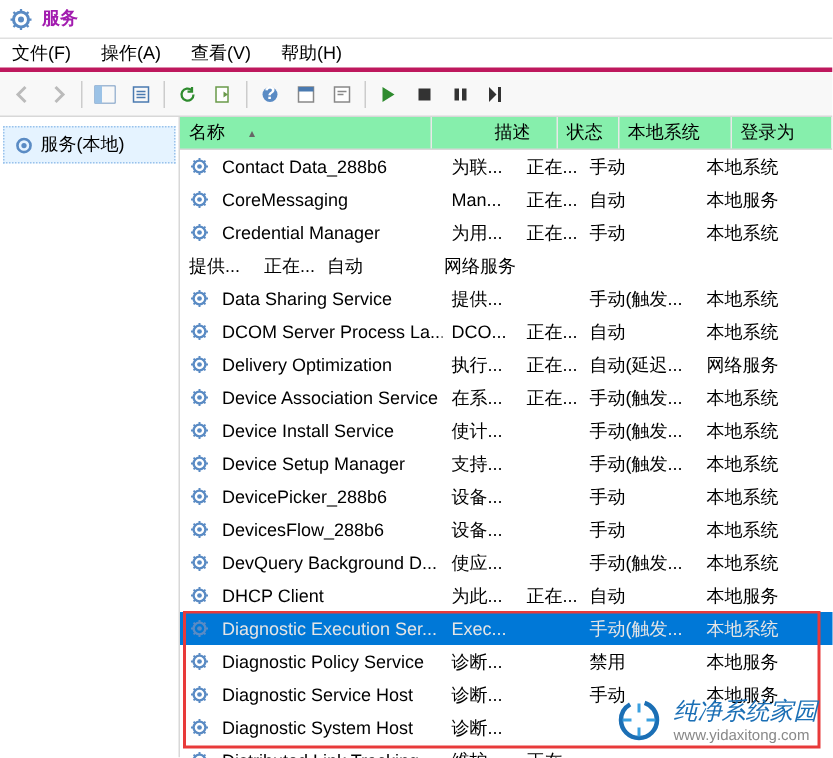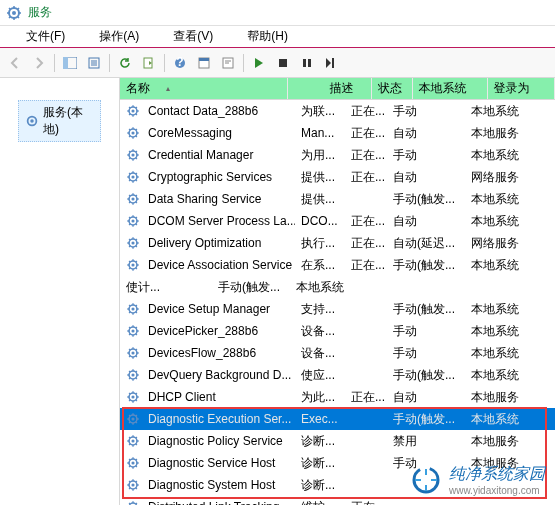--- a/index.html
+++ b/index.html
@@ -1,28 +1,28 @@
 <!DOCTYPE html>
 <html><head>
 <meta charset="utf-8">
 <style>
 * { margin: 0; padding: 0; box-sizing: border-box; font-family: "Microsoft YaHei", "Segoe UI", sans-serif; font-size: 12px; }
 body { width: 555px; height: 505px; background: #fff; overflow: hidden; position: relative; }
 .title-bar { height: 26px; background: #fff; display: flex; align-items: center; padding: 0 6px; border-bottom: 1px solid #e0e0e0; }
 .title-bar .app-icon { width: 16px; height: 16px; margin-right: 6px; display: inline-flex; align-items: center; justify-content: center; }
-.title-text { color: #15803d; }
-.menu-bar { height: 22px; display: flex; align-items: center; padding: 0 18px; gap: 18px; border-bottom: 1px solid #be185d; }
+.title-text { color: #a21caf; font-weight: bold; }
+.menu-bar { height: 22px; display: flex; align-items: center; padding: 0 0; gap: 4px; border-bottom: 3px solid #be185d; }
 .menu-item { padding: 2px 8px; color: #000; cursor: default; }
 .toolbar { height: 30px; display: flex; align-items: center; padding: 0 4px; gap: 2px; border-bottom: 1px solid #d8d8d8; background: #f8f8f8; }
 .tb-btn { width: 22px; height: 22px; display: inline-flex; align-items: center; justify-content: center; border: 1px solid transparent; cursor: pointer; color: #555; }
 .tb-btn.disabled { color: #bbb; cursor: default; }
 .tb-sep { width: 1px; height: 18px; background: #ccc; margin: 0 2px; }
 .body-area { display: flex; height: calc(100% - 78px); }
 .left-pane { width: 120px; border-right: 1px solid #d8d8d8; padding: 4px 0; background: #fff; }
-.tree-node { display: flex; align-items: center; padding: 3px 6px; gap: 4px; background: #e5f3ff; border: 1px dotted #99c2eb; margin: 18px; cursor: default; }
+.tree-node { display: flex; align-items: center; padding: 3px 6px; gap: 4px; background: #e5f3ff; border: 1px dotted #99c2eb; margin: 2px; cursor: default; }
 .right-pane { flex: 1; position: relative; overflow: hidden; }
 .list-header { display: flex; height: 22px; border-bottom: 1px solid #d8d8d8; background: #86efac; position: sticky; top: 0; }
 .col { padding: 3px 6px; border-right: 1px solid #e8e8e8; display: flex; align-items: center; overflow: hidden; white-space: nowrap; text-overflow: ellipsis; cursor: default; }
 .col-name { width: 175px; }
 .col-desc { width: 50px; margin-left: 36px; }
 .col-status { width: 42px; }
 .col-start { width: 78px; }
 .col-logon { width: 70px; }
 .sort-arrow { margin-left: 16px; color: #666; font-size: 8px; }
 .list-body { overflow-y: auto; height: calc(100% - 22px); }
@@ -210,30 +210,20 @@
               </svg>
             </span>
             <span>Credential Manager</span>
           </div>
           <div class="cell cell-desc">为用...</div>
           <div class="cell cell-status">正在...</div>
           <div class="cell cell-start">手动</div>
           <div class="cell cell-logon">本地系统</div>
         </div>
         <div class="row">
-          <div class="cell cell-name">
-            <span class="svc-icon">
-              <svg width="14" height="14" viewBox="0 0 16 16">
-                <circle cx="8" cy="8" r="4.5" fill="none" stroke="#5a8bc4" stroke-width="1.8"></circle>
-                <circle cx="8" cy="8" r="1.8" fill="#5a8bc4"></circle>
-                <path d="M8 1.5v2M8 12.5v2M1.5 8h2M12.5 8h2M3.5 3.5l1.4 1.4M11.1 11.1l1.4 1.4M3.5 12.5l1.4-1.4M11.1 4.9l1.4-1.4" stroke="#5a8bc4" stroke-width="1.5"></path>
-              </svg>
-            </span>
-            <span>Cryptographic Services</span>
-          </div>
           <div class="cell cell-desc">提供...</div>
           <div class="cell cell-status">正在...</div>
           <div class="cell cell-start">自动</div>
           <div class="cell cell-logon">网络服务</div>
         </div>
         <div class="row">
           <div class="cell cell-name">
             <span class="svc-icon">
               <svg width="14" height="14" viewBox="0 0 16 16">
                 <circle cx="8" cy="8" r="4.5" fill="none" stroke="#5a8bc4" stroke-width="1.8"></circle>
@@ -290,20 +280,30 @@
               </svg>
             </span>
             <span>Device Association Service</span>
           </div>
           <div class="cell cell-desc">在系...</div>
           <div class="cell cell-status">正在...</div>
           <div class="cell cell-start">手动(触发...</div>
           <div class="cell cell-logon">本地系统</div>
         </div>
         <div class="row">
+          <div class="cell cell-name">
+            <span class="svc-icon">
+              <svg width="14" height="14" viewBox="0 0 16 16">
+                <circle cx="8" cy="8" r="4.5" fill="none" stroke="#5a8bc4" stroke-width="1.8"></circle>
+                <circle cx="8" cy="8" r="1.8" fill="#5a8bc4"></circle>
+                <path d="M8 1.5v2M8 12.5v2M1.5 8h2M12.5 8h2M3.5 3.5l1.4 1.4M11.1 11.1l1.4 1.4M3.5 12.5l1.4-1.4M11.1 4.9l1.4-1.4" stroke="#5a8bc4" stroke-width="1.5"></path>
+              </svg>
+            </span>
+            <span>Device Install Service</span>
+          </div>
           <div class="cell cell-desc">使计...</div>
           <div class="cell cell-status"></div>
           <div class="cell cell-start">手动(触发...</div>
           <div class="cell cell-logon">本地系统</div>
         </div>
         <div class="row">
           <div class="cell cell-name">
             <span class="svc-icon">
               <svg width="14" height="14" viewBox="0 0 16 16">
                 <circle cx="8" cy="8" r="4.5" fill="none" stroke="#5a8bc4" stroke-width="1.8"></circle>

